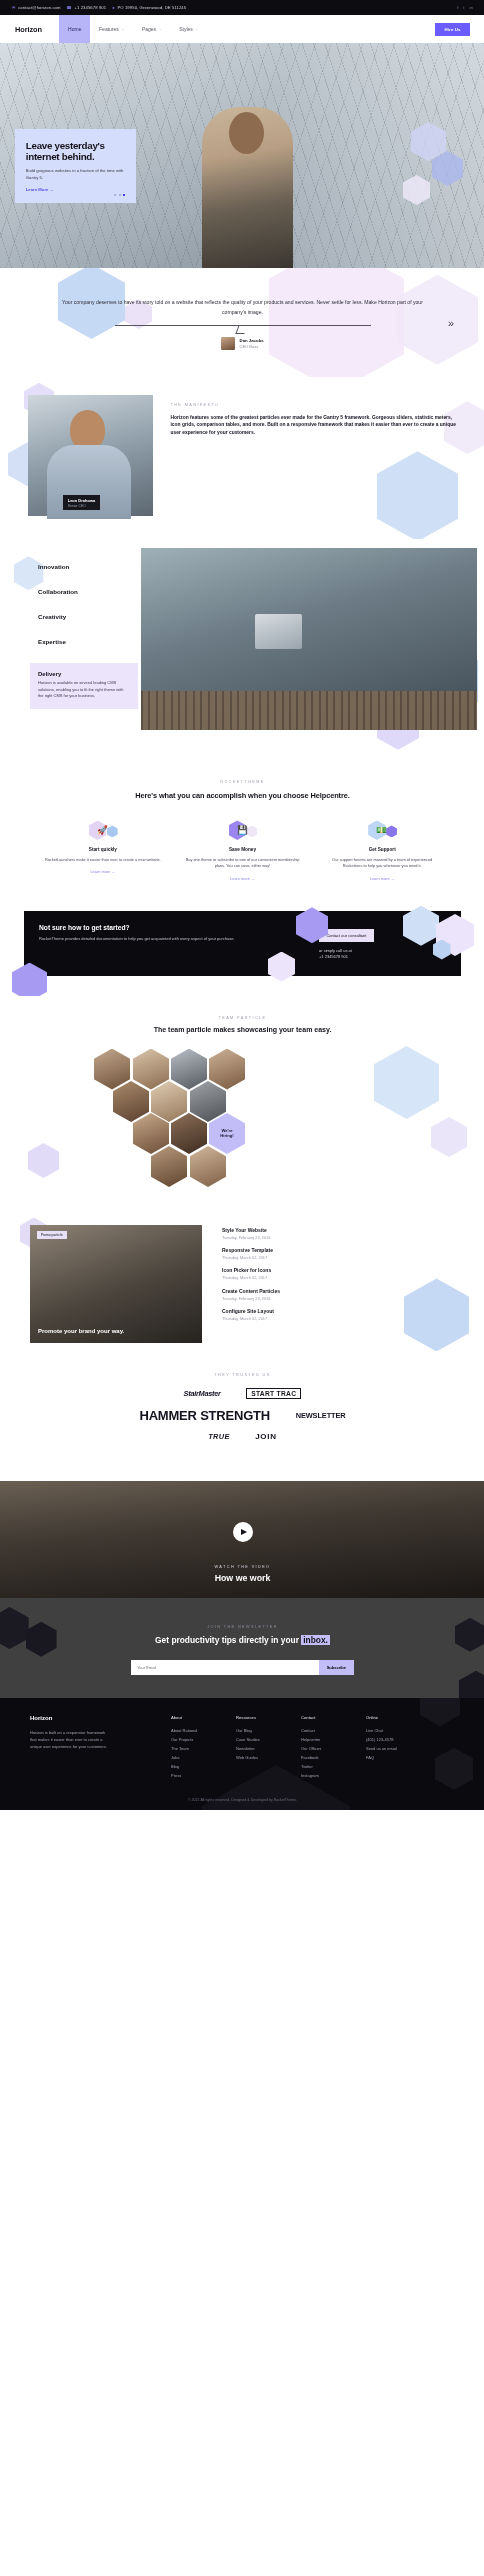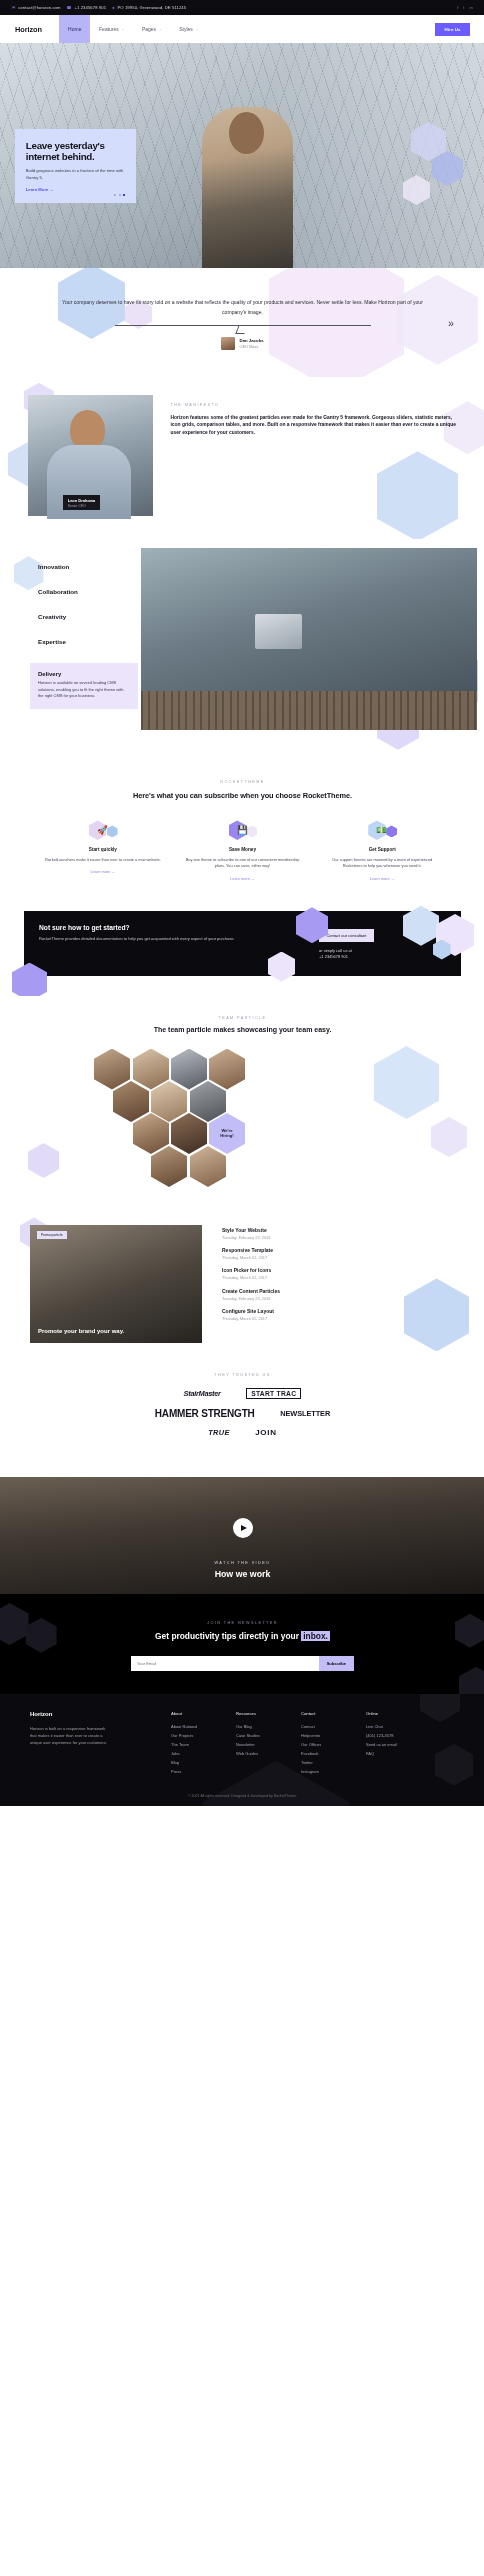--- a/index.html
+++ b/index.html
@@ -191,21 +191,21 @@
   .video:after { content:""; position:absolute; inset:0; background:rgba(10,8,12,.34); }
   .play { position:absolute; left:50%; top:44%; transform:translate(-50%,-50%);
      width:20px; height:20px; border-radius:50%; background:#fff; z-index:5;
      display:flex; align-items:center; justify-content:center; cursor:pointer;}
   .play i { width:0;height:0;border-left:6px solid #14131a;border-top:3.7px solid transparent;border-bottom:3.7px solid transparent; margin-left:2px;}
   .video-cap { position:absolute; left:50%; transform:translateX(-50%); bottom:15px; text-align:center; z-index:5; color:#fff;}
   .video-cap .eyebrow { color:#d8d5e2; }
   .video-cap h3 { font-size:8.8px; font-weight:bold; margin-top:4px; }
 
   
-  .news { background:#000000; color:#fff; padding:27px 18px 23px; text-align:center; position:relative; overflow:hidden;}
+  .news { background:#404040; color:#fff; padding:27px 18px 23px; text-align:center; position:relative; overflow:hidden;}
   .news .eyebrow { color:#8e8b9c; }
   .news h2 { font-size:8.4px; font-weight:bold; margin-top:6.7px; }
   .news h2 mark { background:#c3bdf7; color:#14131a; padding:0 2px; }
   .news-form { margin:15px auto 0; width:223px; display:flex; background:#fff; position:relative; z-index:4;}
   .news-form input { flex:1; border:none; outline:none; font-size:4px; padding:4.7px 6px; color:#14131a;
      font-family:"Liberation Sans",sans-serif;}
   .news-form button { background:#c3bdf7; border:none; font-size:4px; padding:0 8px; cursor:pointer; font-weight:600;}
 
   
   .footer { background:#0b0a0f; color:#cdcad8; padding:17.5px 30px 0; position:relative; overflow:hidden;}
@@ -349,21 +349,21 @@
           <h4>Delivery</h4>
           <p>Horizon is available on several leading CMS solutions, enabling you to fit the right theme with the right CMS for your business.</p>
         </div>
       </div>
       <div class="tabs-img"></div>
     </div>
   </div>
 
   <div class="rt">
     <div class="eyebrow">ROCKETTHEME</div>
-    <h2>Here's what you can subscribe when you choose RocketTheme.</h2>
+    <h2>Here's what you can accomplish when you choose Helpcentre.</h2>
     <div class="rt-cols">
 
       <div class="rt-col">
         <div class="rt-iconwrap">
           <span class="rt-hex1" style="background:#e3d4f3"></span>
           <span class="rt-hex2" style="background:#a9c8ef"></span>
           <span class="rt-glyph">🚀</span>
         </div>
         <h5>Start quickly</h5>
         <p>RocketLaunchers make it easier than ever to create a new website.</p>
@@ -482,21 +482,21 @@
     </div>
   </div>
 
   <div class="logos">
     <div class="eyebrow">THEY TRUSTED US</div>
     <div class="logo-row">
       <span class="logo" style="font-size:7.4px;font-style:italic;letter-spacing:-0.3px">StairMaster</span>
       <span class="logo" style="font-size:6.7px;letter-spacing:0.3px;border:1px solid #141320;padding:1.3px 4px">START TRAC</span>
     </div>
     <div class="logo-row">
-      <span class="logo" style="font-size:10px;letter-spacing:-0.2px">HAMMER STRENGTH</span>
+      <span class="logo" style="font-size:13px;letter-spacing:-0.2px">HAMMER STRENGTH</span>
       <span class="logo" style="font-size:7.4px;letter-spacing:-0.1px">NEWSLETTER</span>
     </div>
     <div class="logo-row">
       <span class="logo" style="font-size:7.4px;font-style:italic;letter-spacing:0.3px">TRUE</span>
       <span class="logo" style="font-size:8px;letter-spacing:0.7px">JOIN</span>
     </div>
   </div>
 
   <div class="video">
     <div class="play">

